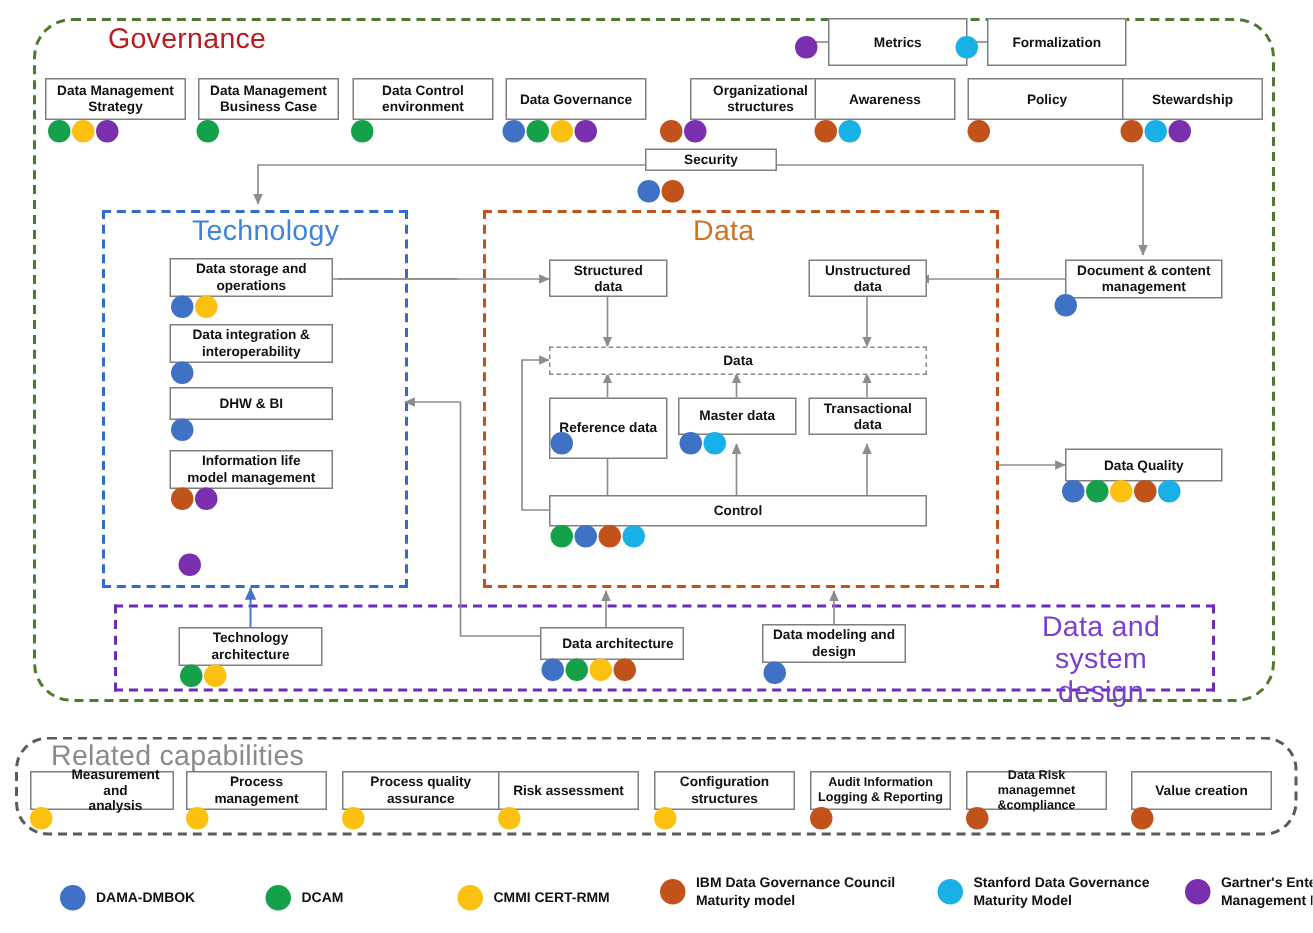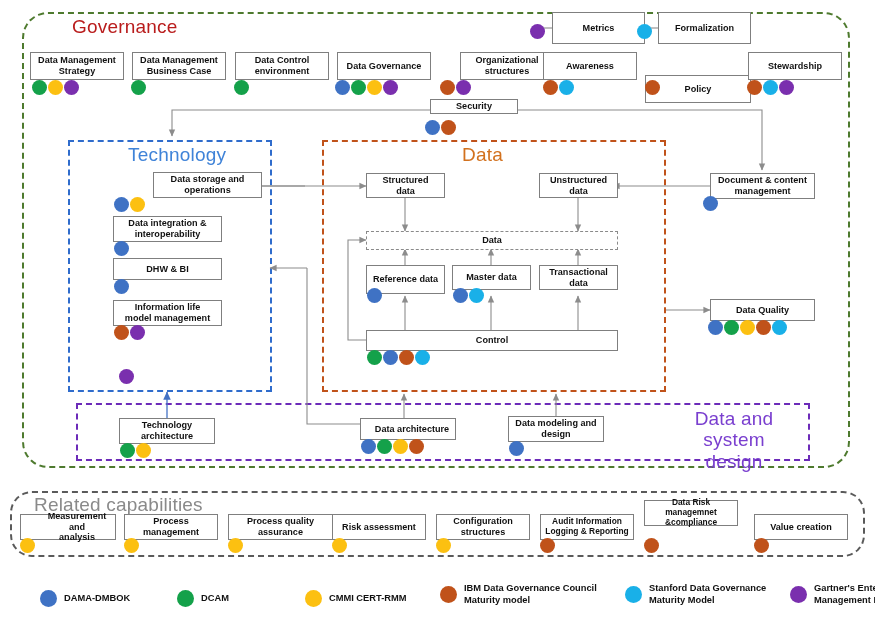--- a/index.html
+++ b/index.html
@@ -165,39 +165,39 @@
     <span class="dot c-orange"></span>
     <span class="dot c-purple"></span>
   </div>
 
   <div class="box" style="left:543px;top:52px;width:94px;height:28px;white-space:pre-line;">Awareness</div>
   <div class="dots" style="left:543px;top:80px;">
     <span class="dot c-orange"></span>
     <span class="dot c-cyan"></span>
   </div>
 
-  <div class="box" style="left:645px;top:52px;width:106px;height:28px;white-space:pre-line;margin-top:23px;">Policy</div>
+  <div class="box" style="left:645px;top:52px;width:106px;height:28px;white-space:pre-line;">Policy</div>
   <div class="dots" style="left:645px;top:80px;">
     <span class="dot c-orange"></span>
   </div>
 
   <div class="box" style="left:748px;top:52px;width:94px;height:28px;white-space:pre-line;">Stewardship</div>
   <div class="dots" style="left:747px;top:80px;">
     <span class="dot c-orange"></span>
     <span class="dot c-cyan"></span>
     <span class="dot c-purple"></span>
   </div>
 
   <div class="box" style="left:430px;top:99px;width:88px;height:15px;">Security</div>
   <div class="dots" style="left:425px;top:120px;">
     <span class="dot c-blue"></span>
     <span class="dot c-orange"></span>
   </div>
 
-  <div class="box" style="left:113px;top:172px;width:109px;height:26px;white-space:pre-line;margin-left:40px;">Data storage and
+  <div class="box" style="left:113px;top:172px;width:109px;height:26px;white-space:pre-line;">Data storage and
 operations</div>
   <div class="dots" style="left:114px;top:197px;">
     <span class="dot c-blue"></span>
     <span class="dot c-yellow"></span>
   </div>
 
   <div class="box" style="left:113px;top:216px;width:109px;height:26px;white-space:pre-line;">Data integration &amp;
 interoperability</div>
   <div class="dots" style="left:114px;top:241px;">
     <span class="dot c-blue"></span>
@@ -219,21 +219,21 @@
     <span class="dot c-purple"></span>
   </div>
 
   <div class="box" style="left:366px;top:173px;width:79px;height:25px;white-space:pre-line;">Structured
 data</div>
   <div class="box" style="left:539px;top:173px;width:79px;height:25px;white-space:pre-line;">Unstructured
 data</div>
 
   <div class="box dashed" style="left:366px;top:231px;width:252px;height:19px;">Data</div>
 
-  <div class="box" style="left:366px;top:265px;width:79px;height:29px;">Reference data</div>
+  <div class="box" style="left:366px;top:265px;width:79px;height:41px;">Reference data</div>
   <div class="dots" style="left:367px;top:288px;">
     <span class="dot c-blue"></span>
   </div>
 
   <div class="box" style="left:452px;top:265px;width:79px;height:25px;">Master data</div>
   <div class="dots" style="left:453px;top:288px;">
     <span class="dot c-blue"></span>
     <span class="dot c-cyan"></span>
   </div>
 
@@ -312,21 +312,21 @@
   <div class="dots" style="left:436px;top:538px;">
     <span class="dot c-yellow"></span>
   </div>
 
   <div class="box small" style="left:540px;top:514px;width:94px;height:26px;white-space:pre-line;">Audit Information
 Logging &amp; Reporting</div>
   <div class="dots" style="left:540px;top:538px;">
     <span class="dot c-orange"></span>
   </div>
 
-  <div class="box small" style="left:644px;top:500px;width:94px;height:26px;white-space:pre-line;">Data Risk managemnet
+  <div class="box small" style="left:644px;top:514px;width:94px;height:26px;white-space:pre-line;">Data Risk managemnet
 &amp;compliance</div>
   <div class="dots" style="left:644px;top:538px;">
     <span class="dot c-orange"></span>
   </div>
 
   <div class="box" style="left:754px;top:514px;width:94px;height:26px;">Value creation</div>
   <div class="dots" style="left:754px;top:538px;">
     <span class="dot c-orange"></span>
   </div>
 

